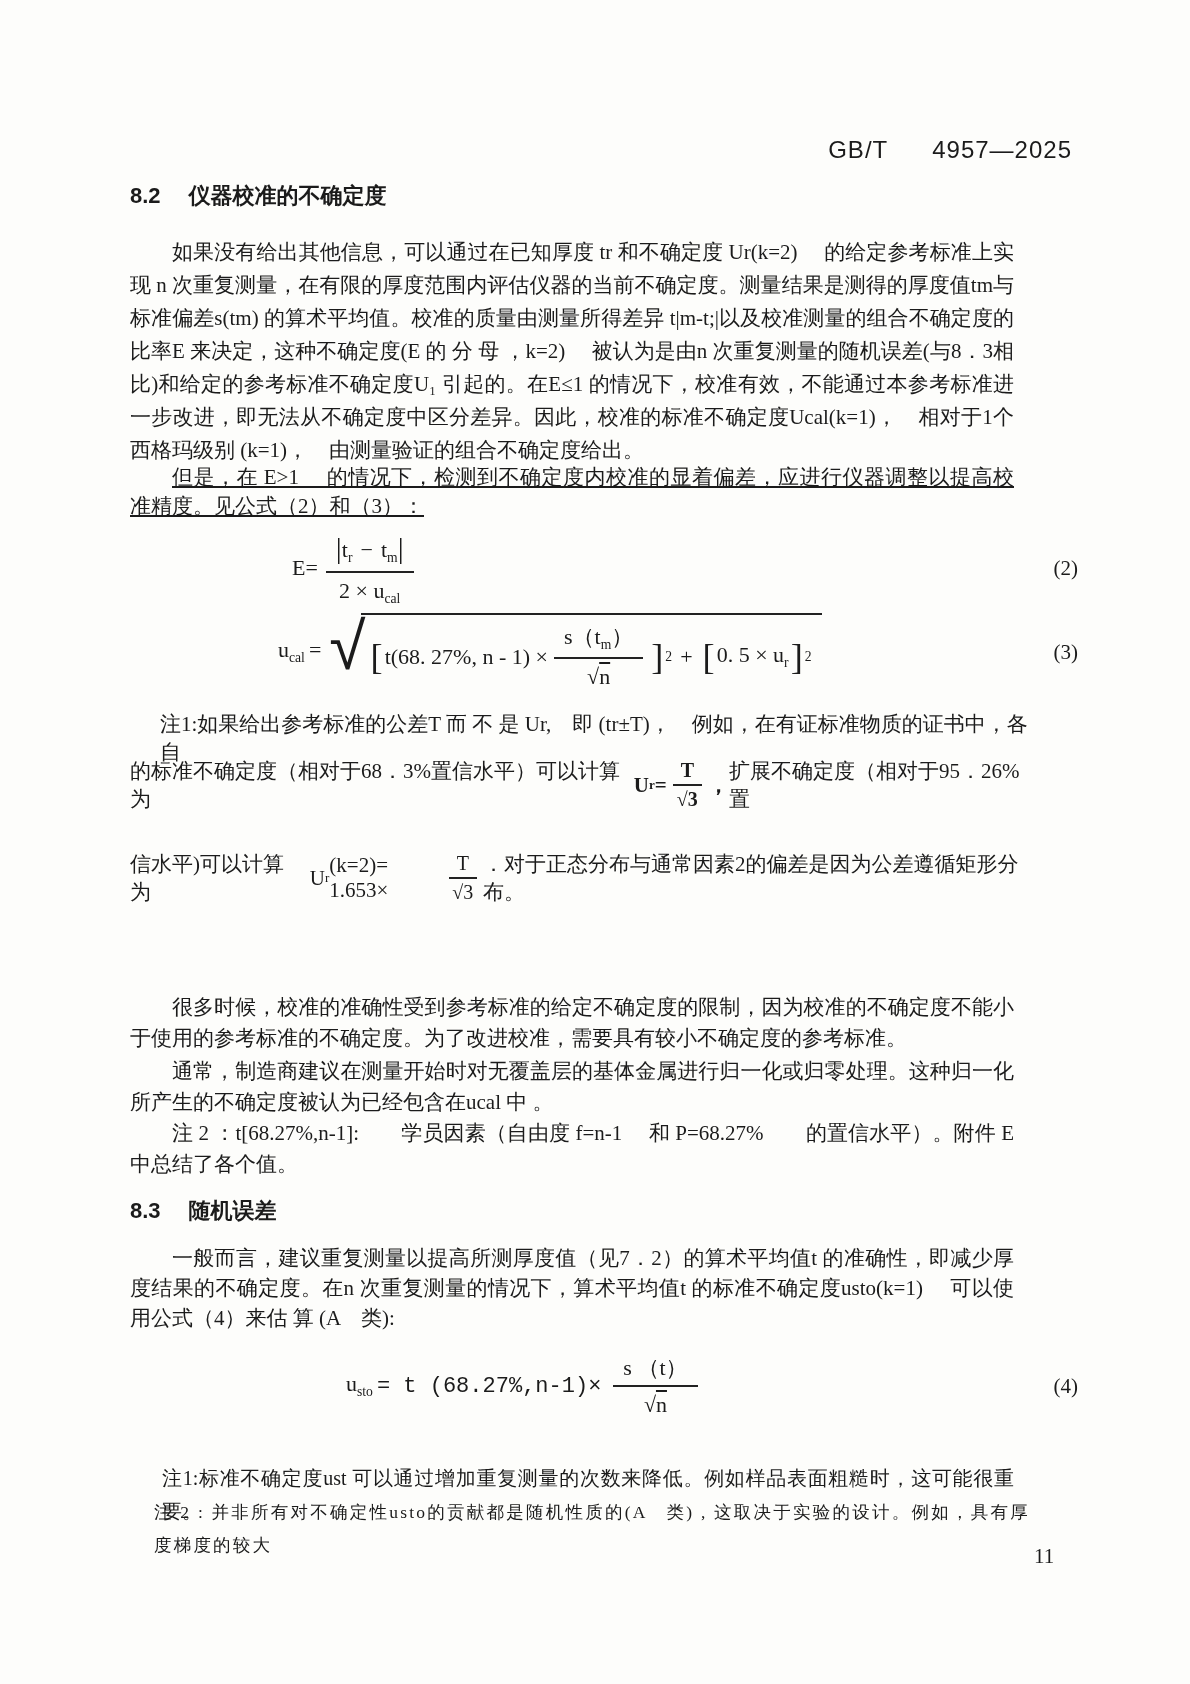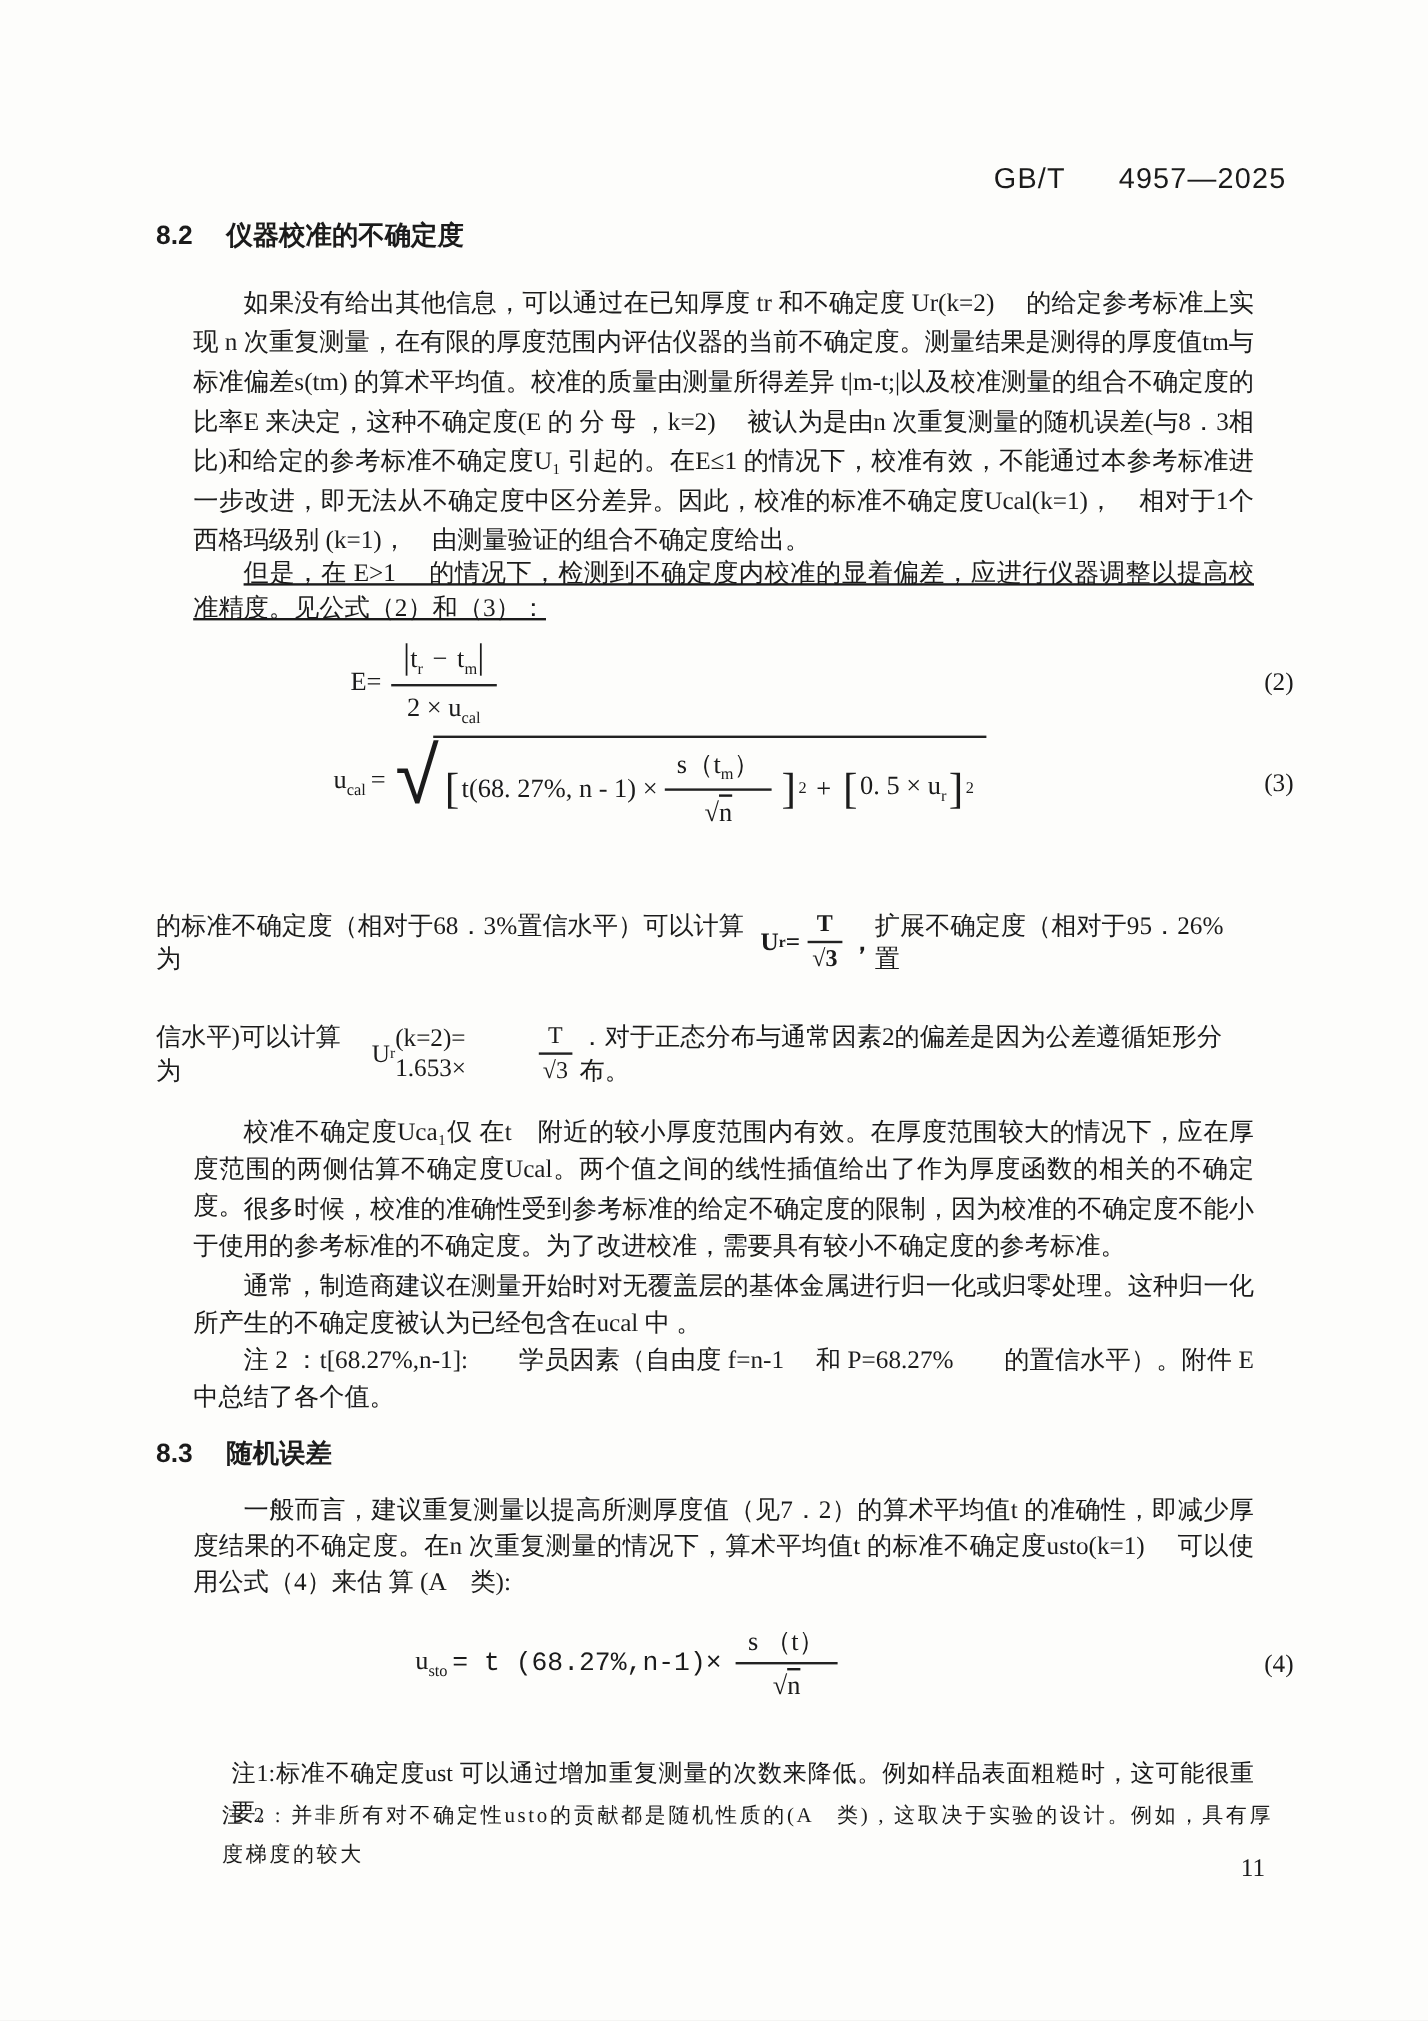--- a/index.html
+++ b/index.html
@@ -10,21 +10,21 @@
     font-family:"Liberation Serif","DejaVu Serif",serif;
   }
   .abs { position:absolute; }
   .hdr { top:136px; right:118px; font-size:24px; letter-spacing:1px;
          font-family:"Liberation Sans","DejaVu Sans",sans-serif; }
   .hdr .code { margin-right:44px; }
   .h2 { left:130px; font-size:22px; font-weight:bold;
         font-family:"Liberation Sans","DejaVu Sans",sans-serif; }
   .h2 .no { margin-right:28px; }
   .col { left:130px; width:884px; }
-  .para { font-size:21px; line-height:33px; text-align:justify; text-indent:2em;margin-left:31px; }
+  .para { font-size:21px; line-height:33px; text-align:justify; text-indent:2em; }
   .noindent { text-indent:0; }
   .nline { left:130px; width:900px; font-size:21px; display:flex; align-items:center; }
   .equation { left:130px; width:948px; display:flex; align-items:center; font-size:22px; }
   .eq-label { position:absolute; right:0; font-size:21px; }
   .frac { display:inline-flex; flex-direction:column; align-items:center;
           margin:0 8px; line-height:1.25; }
   .frac .num { padding:0 10px 4px; border-bottom:2px solid #222; white-space:nowrap; }
   .frac .den { padding-top:4px; white-space:nowrap; }
   .ifrac { display:inline-flex; flex-direction:column; align-items:center;
            text-align:center; margin:0 6px; line-height:1.15; font-size:20px; }
@@ -86,20 +86,23 @@
         <span class="op">+</span>
         <span class="bigbr">[</span>
         <span><span>0. 5 × u</span><sub>r</sub></span>
         <span class="bigbr">]</span>
           <sup>2</sup>
       </span>
     </span>
     <span class="eq-label">(3)</span>
   </div>
 
+  <div class="abs nline" style="top:710px; padding-left:30px;">
+    <span>注1:如果给出参考标准的公差T 而 不 是 Ur,　即 (tr±T)，　例如，在有证标准物质的证书中，各自</span>
+  </div>
 
   <div class="abs nline" style="top:748px; height:74px;">
     <span>的标准不确定度（相对于68．3%置信水平）可以计算为</span>
     <span class="boldf" style="display:inline-flex;align-items:center;margin-left:10px;">
       <span>U</span>
         <sub>r</sub>
         <span>=</span>
       <span class="ifrac boldf">
           <span class="num">T</span>
           <span class="den">√3</span>
@@ -116,21 +119,20 @@
         <sub>r</sub>
         <span>(k=2)= 1.653×</span>
       <span class="ifrac">
           <span class="num">T</span>
           <span class="den">√3</span>
         </span>
     </span>
     <span>．对于正态分布与通常因素2的偏差是因为公差遵循矩形分布。</span>
   </div>
 
-  <div class="abs col para" style="top:928px; line-height:31px;">校准不确定度Uca₁仅 在t　附近的较小厚度范围内有效。在厚度范围较大的情况下，应在厚度范围的两侧估算不确定度Ucal。两个值之间的线性插值给出了作为厚度函数的相关的不确定度。</div>
   <div class="abs col para" style="top:992px; line-height:31px;">很多时候，校准的准确性受到参考标准的给定不确定度的限制，因为校准的不确定度不能小于使用的参考标准的不确定度。为了改进校准，需要具有较小不确定度的参考标准。</div>
   <div class="abs col para" style="top:1056px; line-height:31px;">通常，制造商建议在测量开始时对无覆盖层的基体金属进行归一化或归零处理。这种归一化所产生的不确定度被认为已经包含在ucal 中 。</div>
   <div class="abs col para" style="top:1118px; line-height:31px;">注 2 ：t[68.27%,n-1]:　　学员因素（自由度 f=n-1　 和 P=68.27%　　的置信水平）。附件 E 中总结了各个值。</div>
 
   <div class="abs h2" style="top:1196px;">
     <span class="no">8.3</span><span>随机误差</span>
   </div>
 
   <div class="abs col para" style="top:1243px; line-height:30px;">一般而言，建议重复测量以提高所测厚度值（见7．2）的算术平均值t 的准确性，即减少厚度结果的不确定度。在n 次重复测量的情况下，算术平均值t 的标准不确定度usto(k=1)　 可以使用公式（4）来估 算 (A　类):</div>
 

